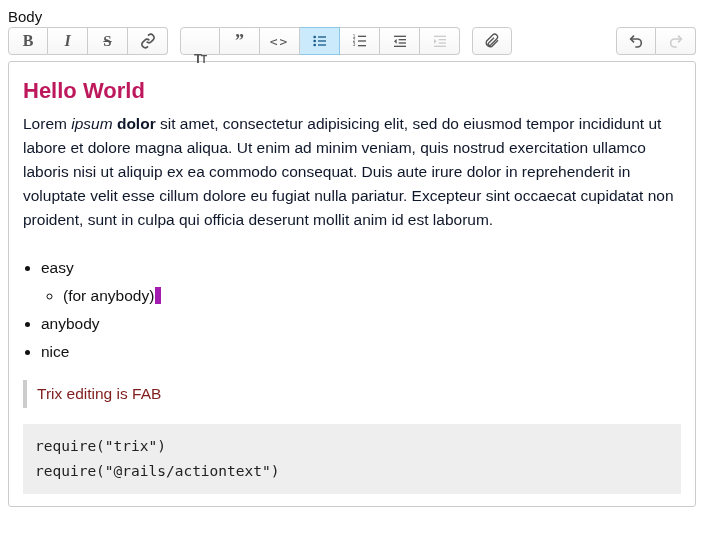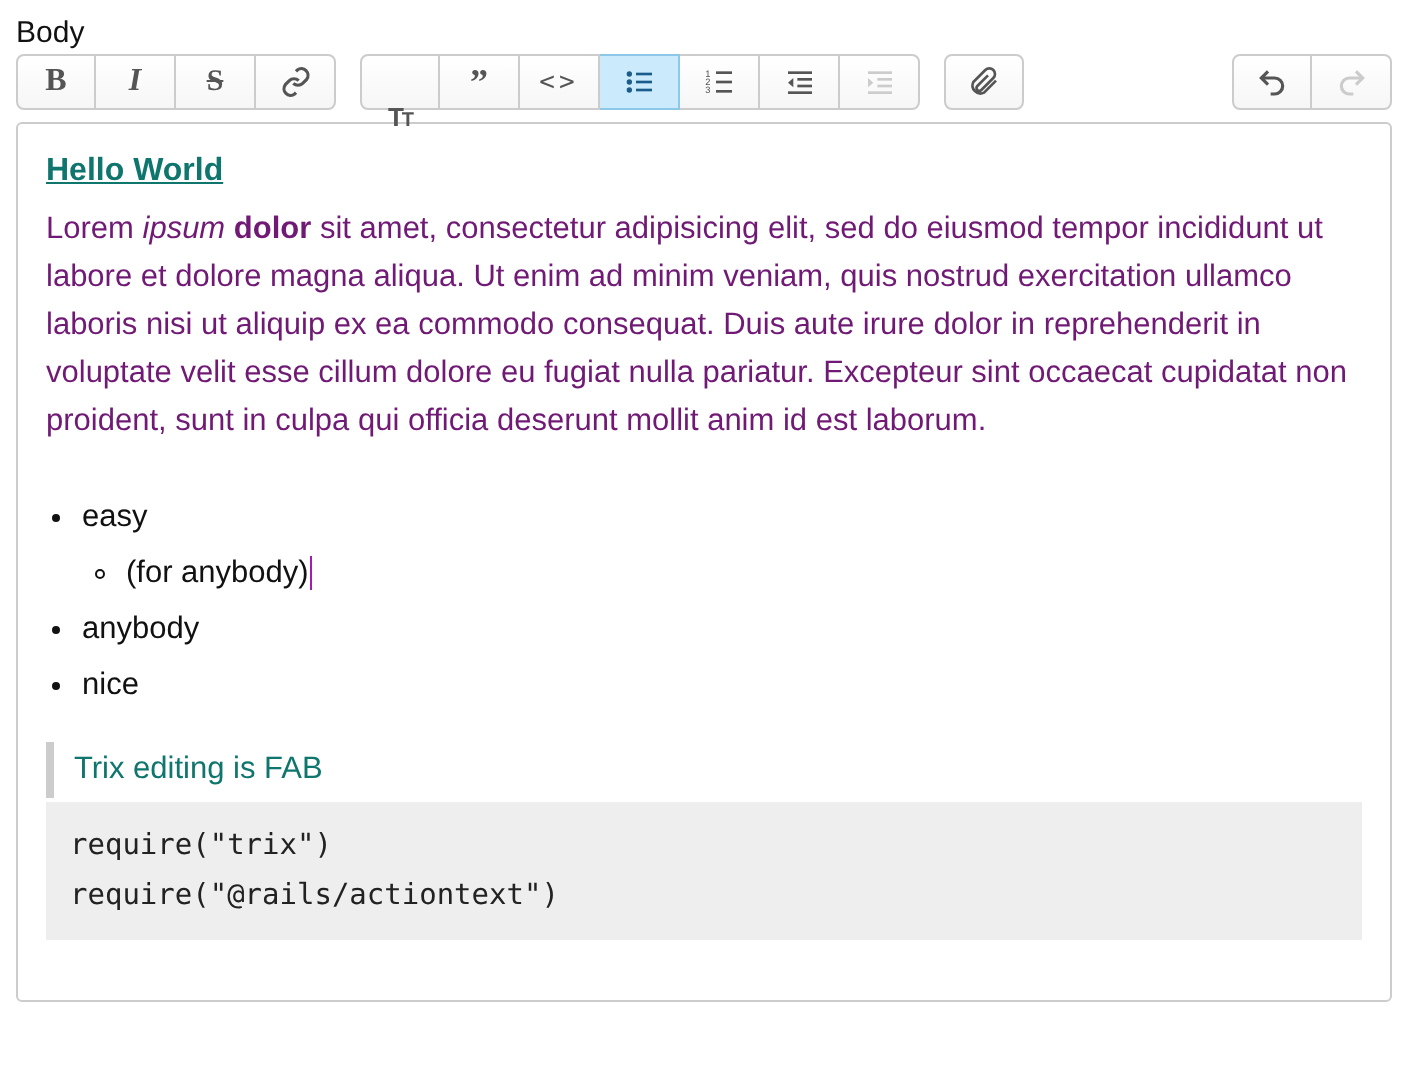--- a/index.html
+++ b/index.html
@@ -19,29 +19,29 @@
   .btn:last-child { border-top-right-radius: 4px; border-bottom-right-radius: 4px; }
   .btn + .btn { border-left: none; }
   .btn.active { background: #cbeafb; border-color: #8ec8e8; color: #1a5d8a; }
   .btn.disabled { color: #ccc; cursor: default; }
   svg { width: 16px; height: 16px; }
   .editor {
     border: 1px solid #ccc; border-radius: 3px;
     padding: 12px 14px; font-size: 15.5px; line-height: 1.55;
     min-height: 440px;
   }
-  .editor h1 { font-size: 16px; font-weight: 700; margin: 0 0 4px; color:#0f766e;text-decoration:underline;}
-  .editor p { margin: 0 0 24px; color:#701a75;}
+  .editor h1 { font-size: 22px; font-weight: 700; margin: 0 0 4px; color:#be185d;}
+  .editor p { margin: 0 0 24px; color:#0f172a;}
   .editor ul { margin: 0 0 16px; padding-left: 18px; }
   .editor ul li { margin: 4px 0; }
   .editor ul.inner { list-style-type: circle; padding-left: 22px; margin:0;}
-  .caret { border-right: 1px solid #a21caf; padding-right:1px;}
+  .caret { border-right: 6px solid #a21caf; padding-right:1px;}
   blockquote {
-    border-left: 4px solid #ccc; margin: 0 0 2px; padding: 2px 0 2px 10px;
-    color:#0f766e;
+    border-left: 4px solid #ccc; margin: 0 0 16px; padding: 2px 0 2px 10px;
+    color:#7f1d1d;
   }
   pre {
     background: #eee; padding: 10px 12px; margin: 0;
     font-family: ui-monospace, Menlo, Consolas, monospace; font-size: 14.5px;
     line-height: 1.7; color:#222;
   }
   .em { font-style: italic; }
   .bold { font-weight: 700; }
 </style>
 </head>

